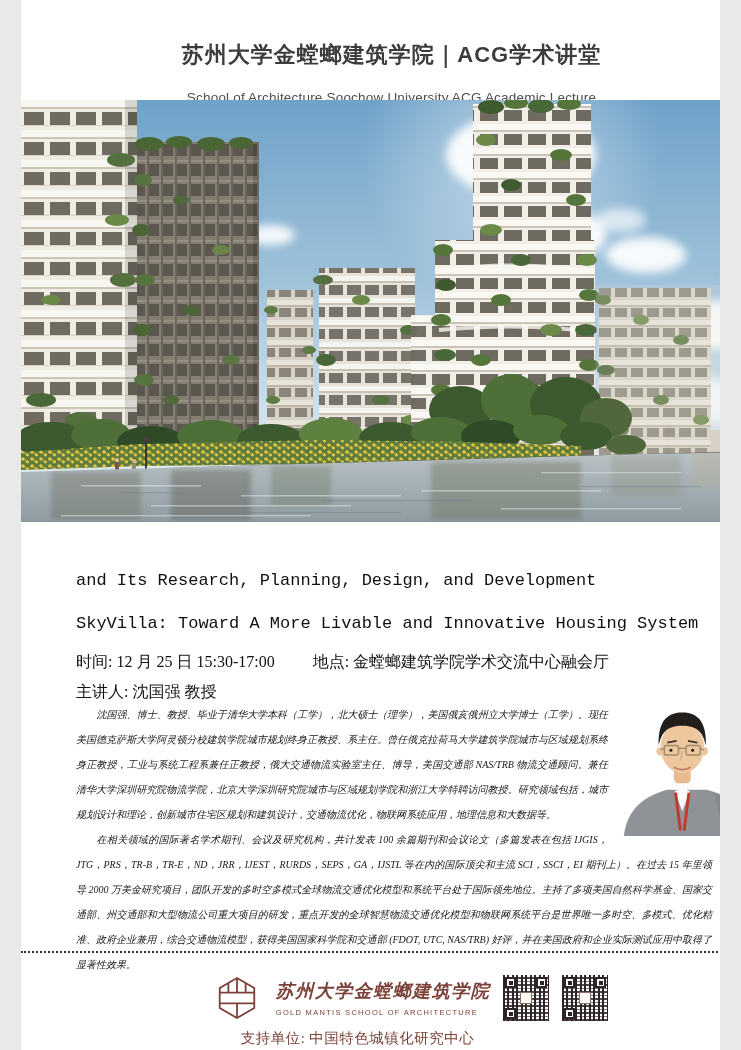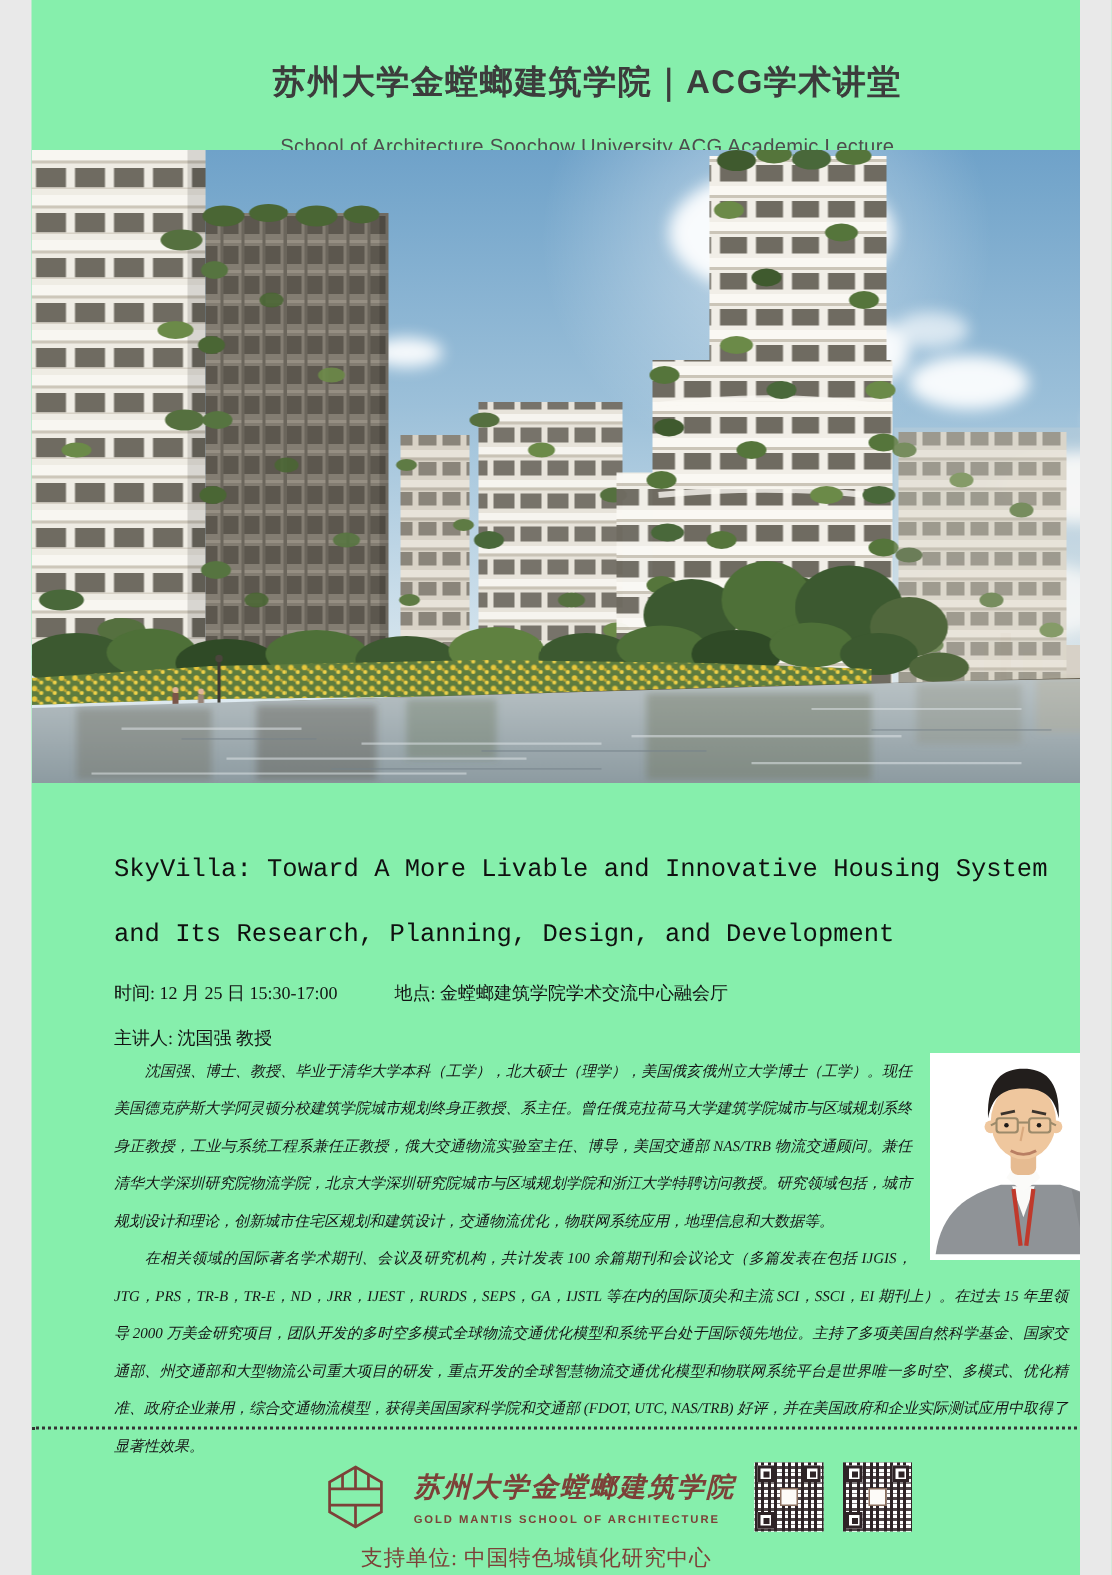--- a/index.html
+++ b/index.html
@@ -1,19 +1,19 @@
 <!DOCTYPE html>
 <html><head>
 <meta charset="utf-8">
 <style>
   * { margin:0; padding:0; box-sizing:border-box; }
   html,body { background:#e9e9e9; }
   .page {
     position:relative; width:699px; height:1050px; margin:0 auto;
-    background:#86efac; overflow:hidden;
+    background:#ffffff; overflow:hidden;
     font-family:"Liberation Serif","DejaVu Serif",serif; color:#1a1a1a;
   }
   
   .header { position:absolute; top:40px; left:0; width:741px; text-align:center; }
   .header-title {
     font-family:"Liberation Sans","DejaVu Sans",sans-serif;
     font-size:22px; font-weight:600; color:#3c3c3c; letter-spacing:1px;
   }
   .header-sub {
     font-family:"Liberation Sans","DejaVu Sans",sans-serif;
@@ -22,21 +22,21 @@
   
   .hero { position:absolute; top:100px; left:0; width:741px; height:422px; overflow:hidden; }
   .hero svg { display:block; }
   
   .info { position:absolute; top:556px; left:55px; width:641px; }
   .series { font-size:14.5px; color:#2b2b2b; }
   .title-en {
     font-family:"Liberation Mono","DejaVu Sans Mono",monospace;
     font-size:17px; line-height:37px; color:#101010; white-space:nowrap; margin-top:6px;
   }
-  .meta { font-size:12px; color:#121212; margin-top:7px; line-height:26px; }
+  .meta { font-size:16px; color:#121212; margin-top:7px; line-height:26px; }
   .meta-gap { display:inline-block; width:38px; }
   
   .bio { position:absolute; top:702px; left:55px; width:636px; }
   .bio p {
     font-size:10px; line-height:25px; text-align:justify; text-justify:inter-ideograph;
     text-indent:2.05em; color:#161616;font-style:italic;
   }
   .speaker-photo {
     float:right; width:134px; height:138px; margin:0 -42px 8px 12px;
     background:#fff;
@@ -46,21 +46,21 @@
   
   .footer { position:absolute; top:975px; left:0; width:741px; }
   .footer-row { display:flex; justify-content:center; align-items:center; gap:13px; transform:translateX(21px); }
   .school-brand { display:flex; align-items:center; gap:19px;justify-content:center; }
   .brand-text { display:flex; flex-direction:column; }
   .brand-cn {
     font-size:18px; font-style:italic; font-weight:bold; letter-spacing:1.5px; color:#7C4138;
   }
   .brand-en {
     font-family:"Liberation Sans","DejaVu Sans",sans-serif;
-    font-size:7.5px; font-weight:bold; letter-spacing:1.3px; color:#7C4138; margin-top:5px;
+    font-size:7.5px; font-weight:normal; letter-spacing:1.3px; color:#7C4138; margin-top:5px;
   }
   .support {
     margin-top:8px; text-align:center; transform:translateX(-34px);
     font-size:14.5px; color:#7C4138; letter-spacing:.5px;
   }
   
   .qr {
     position:relative; width:46px; height:46px; background-color:#fff;
     background-image:
       repeating-linear-gradient(0deg, rgba(46,35,38,.85) 0 2px, transparent 2px 4px, rgba(46,35,38,.6) 4px 5px, transparent 5px 7px),
@@ -321,22 +321,22 @@
       <g fill="#75828A" opacity=".5">
         <rect x="300" y="400" width="150" height="1.3"></rect>
           <rect x="100" y="392" width="90" height="1.2"></rect>
         <rect x="560" y="386" width="120" height="1.2"></rect>
           <rect x="200" y="412" width="180" height="1.2"></rect>
       </g>
     </svg>
   </div>
 
   <div class="info">
+    <div class="title-en">and Its Research, Planning, Design, and Development</div>
     <div class="title-en">SkyVilla: Toward A More Livable and Innovative Housing System</div>
-    <div class="title-en">and Its Research, Planning, Design, and Development</div>
     <div class="meta">
       <span>时间: 12 月 25 日 15:30-17:00</span><span class="meta-gap"></span><span>地点: 金螳螂建筑学院学术交流中心融会厅</span>
     </div>
     <div class="meta" style="margin-top:4px;">主讲人: 沈国强 教授</div>
   </div>
 
   <div class="bio">
     <div class="speaker-photo">
       <svg width="134" height="138" viewBox="0 0 142 138">
         <rect width="142" height="138" fill="#ffffff"></rect>

